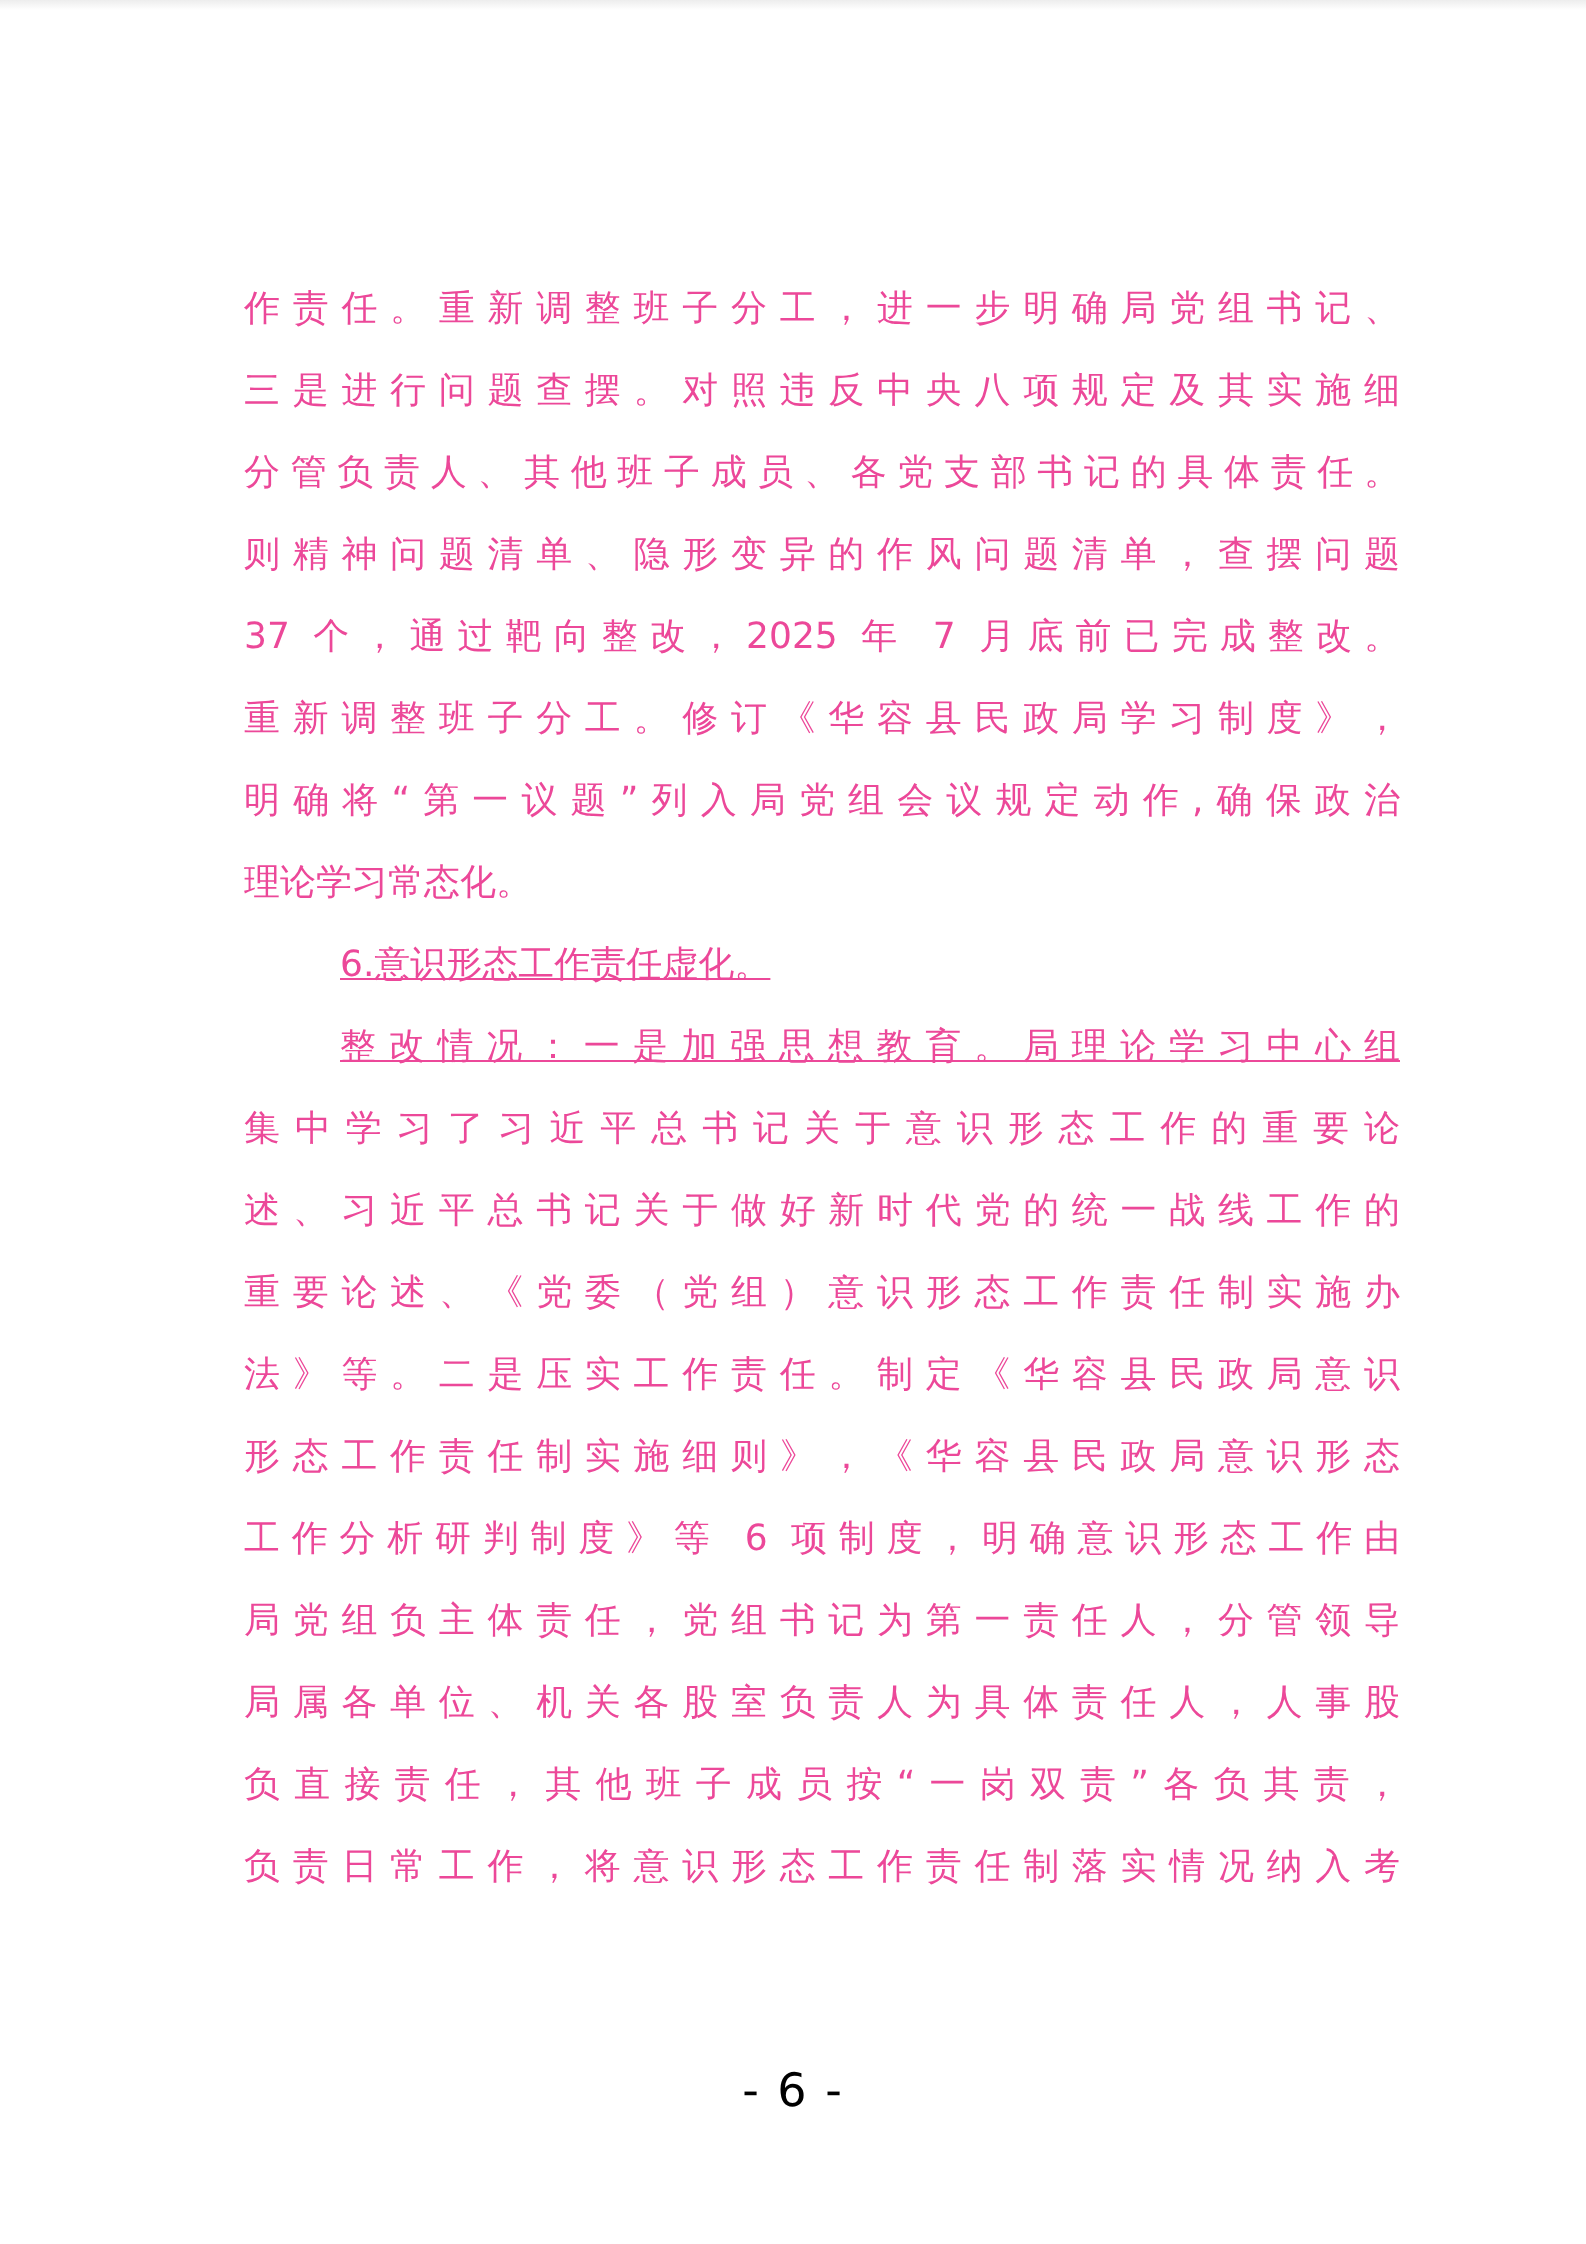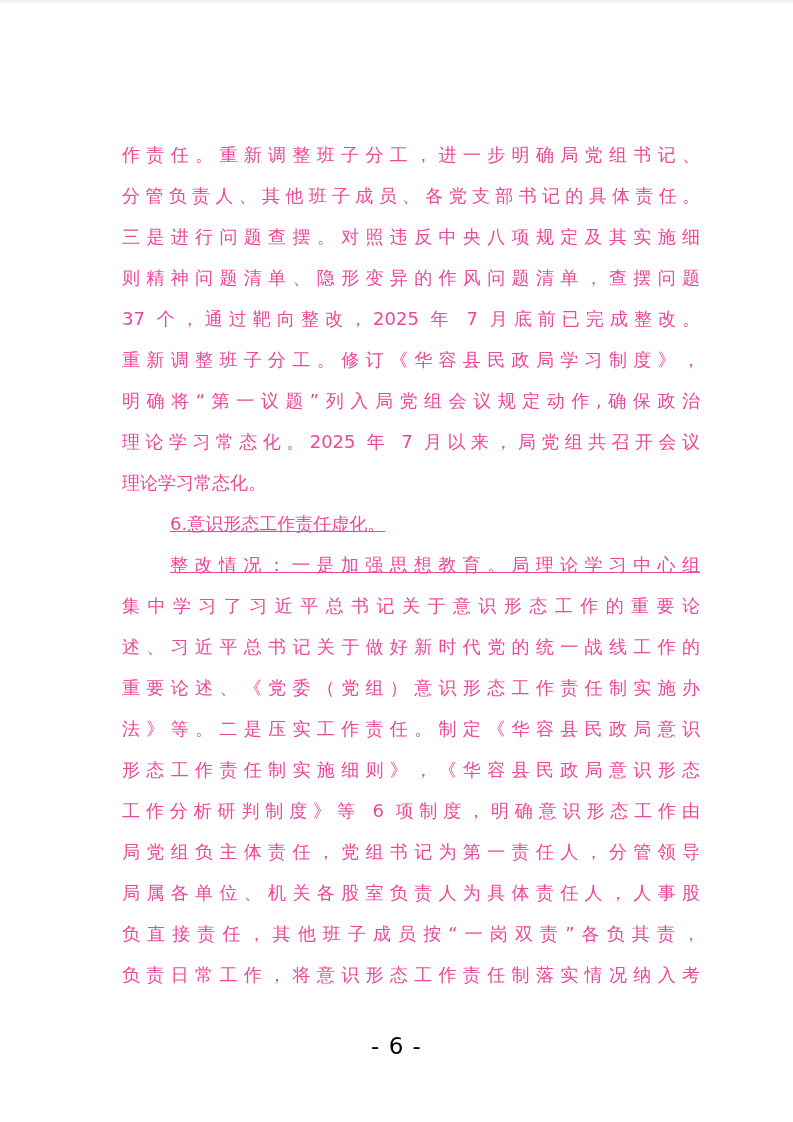--- a/index.html
+++ b/index.html
@@ -65,27 +65,26 @@
     font-size: 23px;
     letter-spacing: 1px;
   }
 </style>
 </head>
 <body>
 
 <div class="doc-page">
   <div class="body-block">
       <div class="text-line justify">作责任。重新调整班子分工，进一步明确局党组书记、</div>
+      <div class="text-line justify">三是进行问题查摆。对照违反中央八项规定及其实施细</div>
       <div class="text-line justify">分管负责人、其他班子成员、各党支部书记的具体责任。</div>
-      <div class="text-line justify">三是进行问题查摆。对照违反中央八项规定及其实施细</div>
       <div class="text-line justify">则精神问题清单、隐形变异的作风问题清单，查摆问题</div>
       <div class="text-line justify">37 个，通过靶向整改，2025 年 7 月底前已完成整改。</div>
       <div class="text-line justify">重新调整班子分工。修订《华容县民政局学习制度》，</div>
       <div class="text-line justify">明确将“第一议题”列入局党组会议规定动作,确保政治</div>
-      <div class="text-line justify">理论学习常态化。2025 年 7 月以来，局党组共召开会议</div>
       <div class="text-line nojustify">理论学习常态化。</div>
       <div class="text-line nojustify indent">6.意识形态工作责任虚化。</div>
       <div class="text-line justify indent">整改情况：一是加强思想教育。局理论学习中心组</div>
       <div class="text-line justify">集中学习了习近平总书记关于意识形态工作的重要论</div>
       <div class="text-line justify">述、习近平总书记关于做好新时代党的统一战线工作的</div>
       <div class="text-line justify">重要论述、《党委（党组）意识形态工作责任制实施办</div>
       <div class="text-line justify">法》等。二是压实工作责任。制定《华容县民政局意识</div>
       <div class="text-line justify">形态工作责任制实施细则》，《华容县民政局意识形态</div>
       <div class="text-line justify">工作分析研判制度》等 6 项制度，明确意识形态工作由</div>
       <div class="text-line justify">局党组负主体责任，党组书记为第一责任人，分管领导</div>

